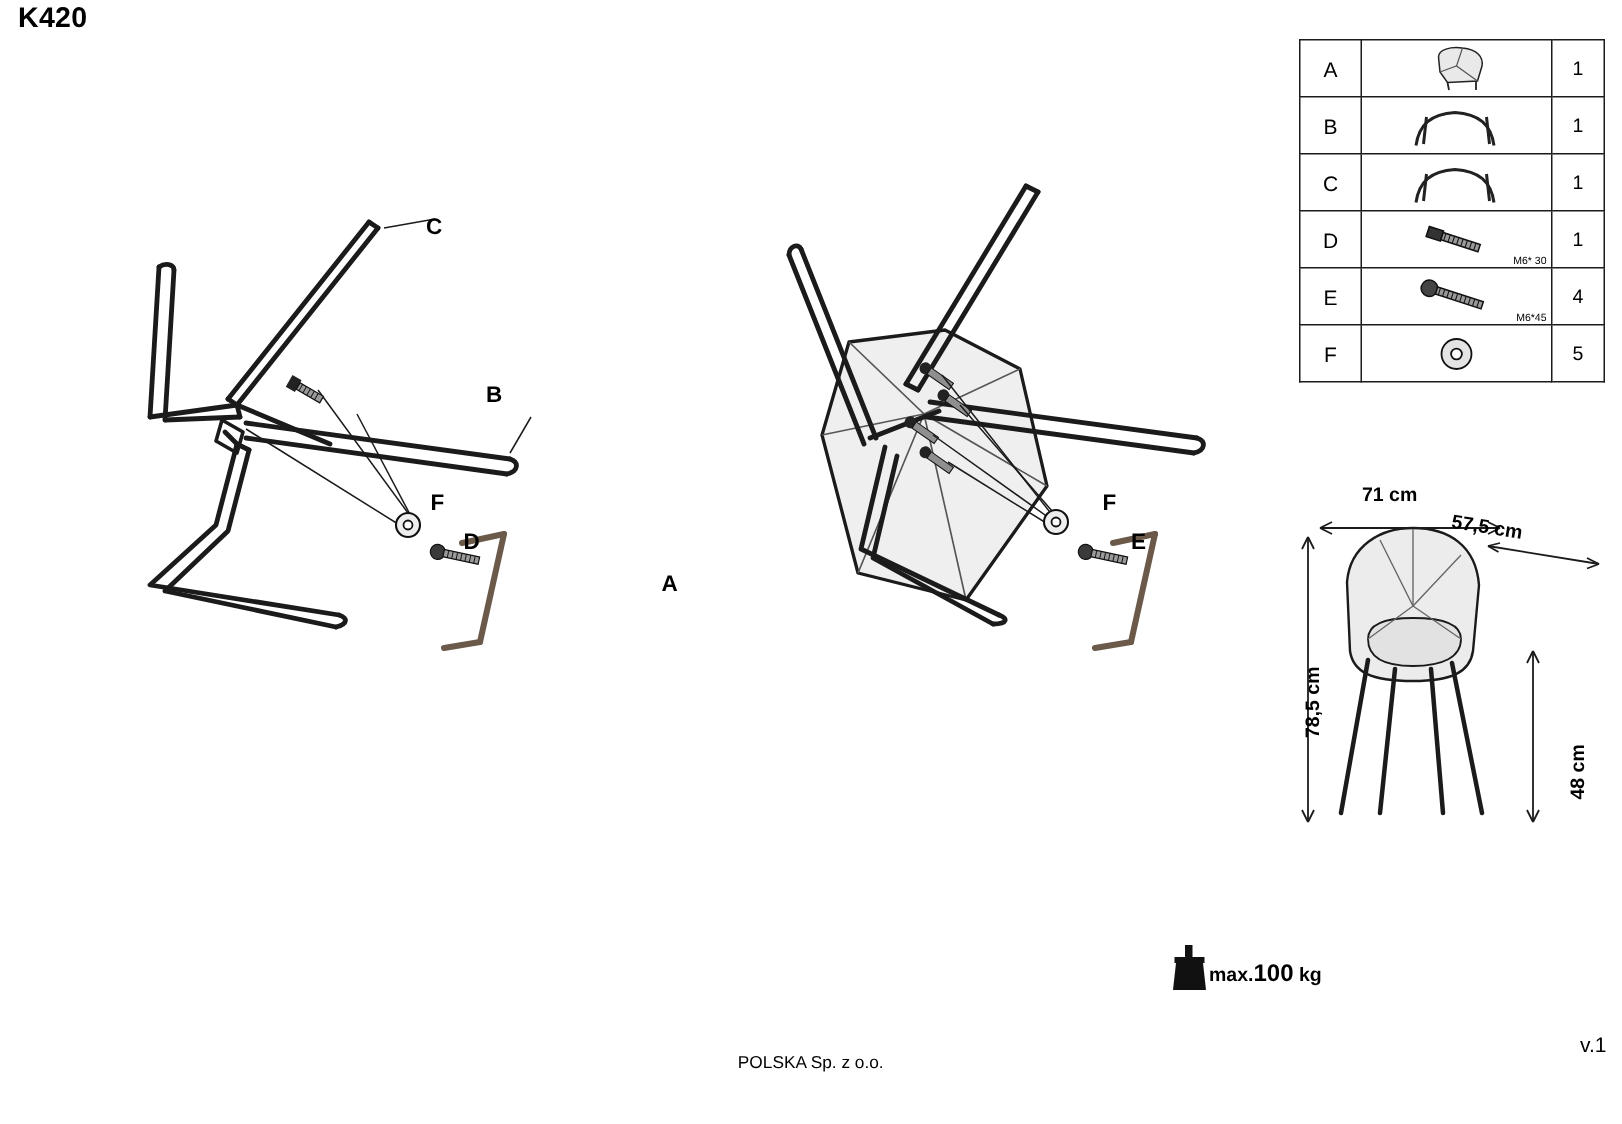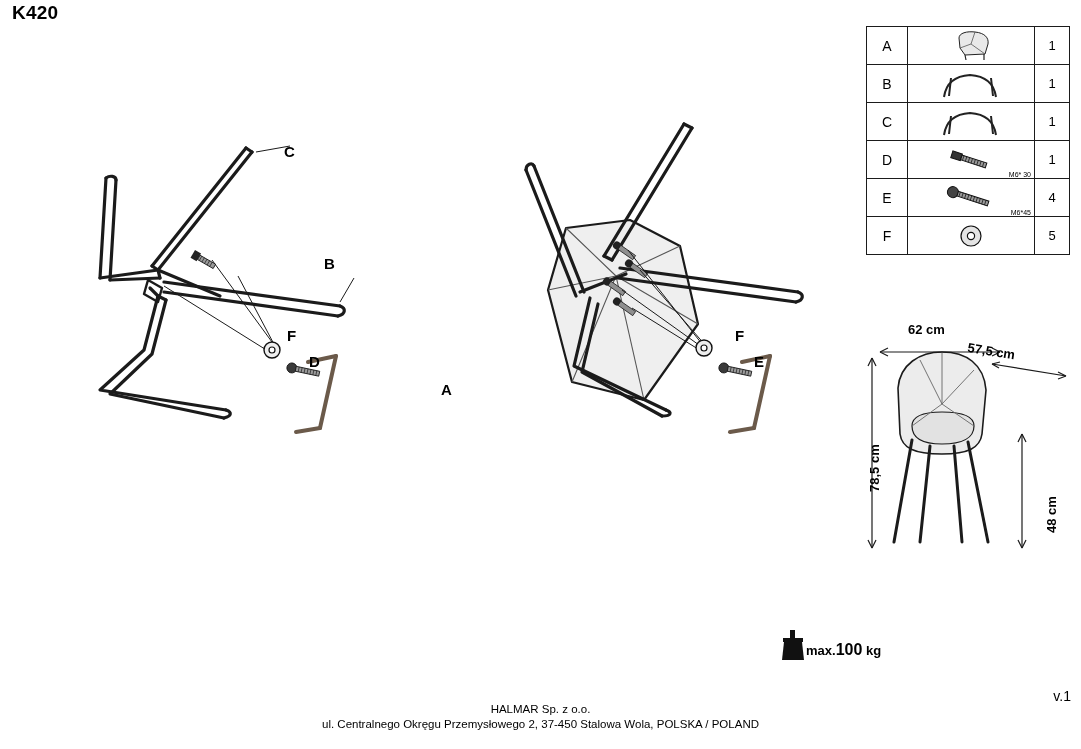--- a/index.html
+++ b/index.html
@@ -386,34 +386,33 @@
       <path d="M22 218 L18 210 M22 218 L26 210"></path>
     </g>
 
     <g stroke="#1b1b1b" stroke-width="1.2" fill="none">
       <path d="M172 104 L172 218"></path>
       <path d="M172 104 L168 112 M172 104 L176 112"></path>
       <path d="M172 218 L168 210 M172 218 L176 210"></path>
     </g>
   </svg>
 
-  <div class="dim-lbl" style="left:908px; top:322px;">62 cm</div>
+  <div class="dim-lbl" style="left:908px; top:322px;">71 cm</div>
   <div class="dim-lbl" style="left:969px; top:340px; transform:rotate(9deg); transform-origin:left top;">57,5 cm</div>
   <div class="dim-lbl" style="left:867px; top:492px; transform:rotate(-90deg); transform-origin:left top; white-space:nowrap;">78,5 cm</div>
   <div class="dim-lbl" style="left:1044px; top:533px; transform:rotate(-90deg); transform-origin:left top; white-space:nowrap;">48 cm</div>
 
   <svg class="svg-abs" style="left:780px; top:628px;" width="30" height="34" viewBox="0 0 30 34">
     <rect x="10" y="2" width="5" height="8" fill="#111"></rect>
     <rect x="3" y="10" width="20" height="4" fill="#111"></rect>
     <path d="M4 14 L22 14 L24 32 L2 32 Z" fill="#111"></path>
   </svg>
   <div class="maxload">
     <span>max.</span><span class="num">100</span> <span>kg</span>
   </div>
 
   <div class="version">v.1</div>
 
   <div class="footer">
-    <div class="f1">HALMAR Sp. z o.o.</div>
-    <div class="f1">ul. Centralnego Okręgu Przemysłowego 2, 37-450 Stalowa Wola, POLSKA / POLAND</div>
+    <div class="f1">POLSKA Sp. z o.o.</div>
   </div>
 
 </div>
 
 </body></html>

